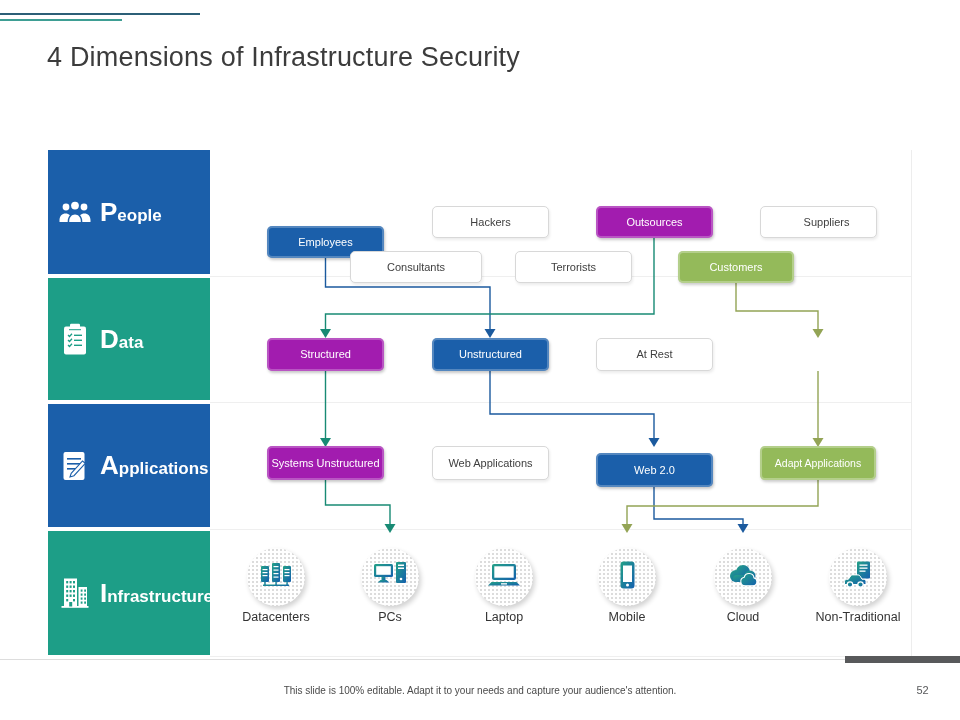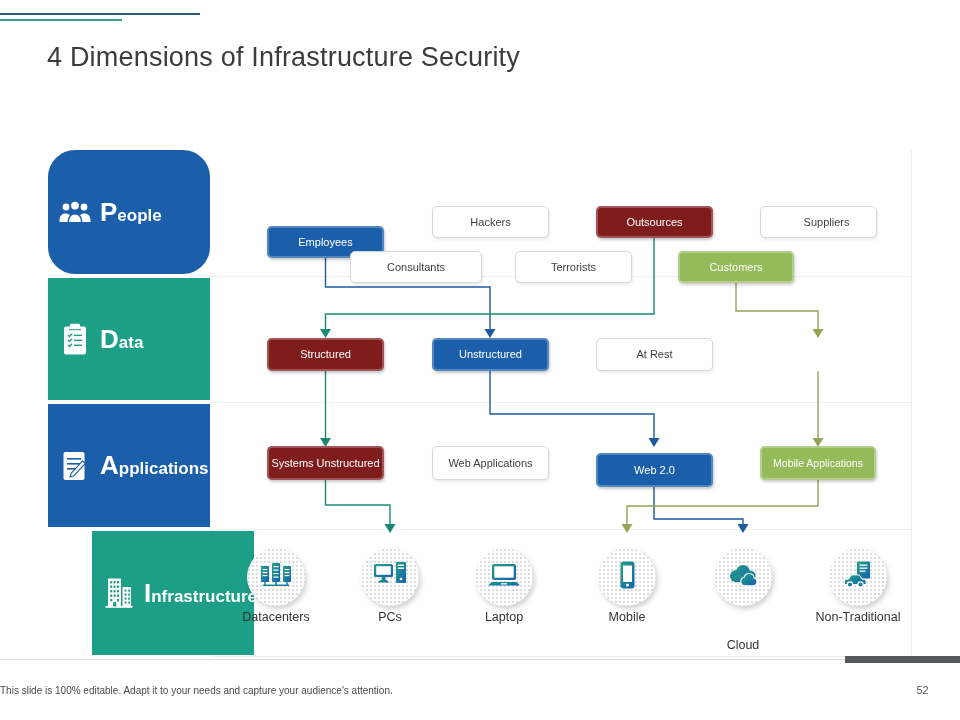--- a/index.html
+++ b/index.html
@@ -20,35 +20,35 @@
   .side .rest{font-size:17px;}
   
   .hline{position:absolute;height:1px;background:#efefef;}
   .vline{position:absolute;width:1px;background:#ededed;}
   
   .box{position:absolute;height:32px;border-radius:5px;display:flex;align-items:center;
        justify-content:center;text-align:center;font-size:11px;line-height:1.15;
        padding:0 4px;box-sizing:border-box;}
   .box.white{background:#fff;border:1px solid #D8D8D8;color:#404040;box-shadow:1px 2px 3px rgba(0,0,0,.08);}
   .box.blue{background:#1B5FAA;color:#fff;box-shadow:inset 0 0 0 2px rgba(255,255,255,.25),1px 2px 3px rgba(0,0,0,.22);}
-  .box.teal{background:#7f1d1d;color:#fff;box-shadow:inset 0 0 0 2px rgba(255,255,255,.25),1px 2px 3px rgba(0,0,0,.22);}
+  .box.teal{background:#a21caf;color:#fff;box-shadow:inset 0 0 0 2px rgba(255,255,255,.25),1px 2px 3px rgba(0,0,0,.22);}
   .box.olive{background:#94BA5A;color:#fff;box-shadow:inset 0 0 0 2px rgba(255,255,255,.3),1px 2px 3px rgba(0,0,0,.2);}
   .connectors{position:absolute;left:0;top:0;pointer-events:none;}
   
   .circle{position:absolute;width:58px;height:58px;border-radius:50%;
           background-color:#fff;
           background-image:radial-gradient(#dcdcdc 0.9px,rgba(0,0,0,0) 0.9px);
           background-size:4px 4px;
           box-shadow:2px 3px 5px rgba(0,0,0,.18);
           display:flex;align-items:center;justify-content:center;}
   .infra-label{position:absolute;top:610px;width:122px;text-align:center;font-size:12.5px;color:#333;}
   
   .foot-line{position:absolute;left:0;top:659px;width:960px;height:1px;background:#ddd;}
   .scrollbar{position:absolute;left:845px;top:656px;width:115px;height:7px;background:#58595B;}
-  .footnote{position:absolute;left:0;top:685px;width:960px;font-size:10px;color:#4a4a4a;}
+  .footnote{position:absolute;left:0;top:685px;width:960px;text-align:center;font-size:10px;color:#4a4a4a;}
   .pagenum{position:absolute;left:900px;top:684px;width:45px;text-align:center;font-size:11px;color:#58595B;}
 </style>
 </head>
 <body>
 
 <div class="slide">
 
   <div class="accent a1"></div>
   <div class="accent a2"></div>
 
@@ -86,21 +86,21 @@
       <path d="M818 371 V439"></path>
       <path d="M818 480 V506 H627 V525"></path>
     </g>
     <g fill="#93A455">
       <polygon points="812.5,329 823.5,329 818,338"></polygon>
       <polygon points="812.5,438 823.5,438 818,447"></polygon>
       <polygon points="621.5,524 632.5,524 627,533"></polygon>
     </g>
   </svg>
 
-  <div class="side blue" style="top:150px;height:124px;border-radius:27px;">
+  <div class="side blue" style="top:150px;height:124px;">
     <span class="ic">
       <svg width="36" height="24" viewBox="0 0 36 24" fill="#fff">
         <circle cx="9" cy="7" r="3.4"></circle>
           <circle cx="18" cy="5.6" r="3.9"></circle>
           <circle cx="27" cy="7" r="3.4"></circle>
         <path d="M2.5 20c0-4 2.6-6.6 6.1-6.6 1.7 0 3.2.6 4.3 1.8-1.4 1.5-2.2 3.6-2.2 6v.8H2.5z"></path>
         <path d="M33.5 20c0-4-2.6-6.6-6.1-6.6-1.7 0-3.2.6-4.3 1.8 1.4 1.5 2.2 3.6 2.2 6v.8h8.2z"></path>
         <path d="M12.2 22v-.8c0-4 2.5-6.8 5.8-6.8s5.8 2.8 5.8 6.8v.8z"></path>
       </svg>
     </span>
@@ -136,21 +136,21 @@
           <rect x="6" y="8" width="14" height="1.6"></rect>
             <rect x="6" y="13" width="14" height="1.6"></rect>
             <rect x="6" y="18" width="9" height="1.6"></rect>
         </g>
         <path d="M9 27l1.2-3.6L21.5 11l2.8 2.3-11.3 12.4z" fill="#fff" stroke="#1B5FAA" stroke-width="1.1"></path>
       </svg>
     </span>
     <span class="lbl"><span class="init">A</span><span class="rest">pplications</span></span>
   </div>
 
-  <div class="side teal" style="top:531px;height:124px;margin-left:44px;">
+  <div class="side teal" style="top:531px;height:124px;">
     <span class="ic">
       <svg width="30" height="32" viewBox="0 0 30 32">
         <g fill="#fff">
           <rect x="4" y="1.5" width="13" height="28"></rect>
           <rect x="18.5" y="10" width="8.5" height="19.5"></rect>
           <rect x="1.5" y="29" width="27" height="1.8"></rect>
         </g>
         <g fill="#1D9E87">
           <rect x="6.2" y="4" width="2" height="2.4"></rect>
             <rect x="9.6" y="4" width="2" height="2.4"></rect>
@@ -189,21 +189,21 @@
   <div class="box white" style="left:515px;top:251px;width:117px;">Terrorists</div>
   <div class="box olive" style="left:678px;top:251px;width:116px;">Customers</div>
 
   <div class="box teal" style="left:267px;top:338px;width:117px;height:33px;">Structured</div>
   <div class="box blue" style="left:432px;top:338px;width:117px;height:33px;">Unstructured</div>
   <div class="box white" style="left:596px;top:338px;width:117px;height:33px;">At Rest</div>
 
   <div class="box teal" style="left:267px;top:446px;width:117px;height:34px;">Systems Unstructured</div>
   <div class="box white" style="left:432px;top:446px;width:117px;height:34px;">Web Applications</div>
   <div class="box blue" style="left:596px;top:446px;width:117px;height:34px;margin-top:7px;">Web 2.0</div>
-  <div class="box olive" style="left:760px;top:446px;width:116px;height:34px;font-size:10.5px;">Mobile Applications</div>
+  <div class="box olive" style="left:760px;top:446px;width:116px;height:34px;font-size:10.5px;">Adapt Applications</div>
 
   <div class="circle" style="left:247px;top:548px;">
     <span>
       <svg width="34" height="28" viewBox="0 0 34 28">
         <defs>
             <linearGradient id="gd1" x1="0" y1="0" x2="1" y2="1">
               <stop offset="0" stop-color="#23A187"></stop>
               <stop offset="1" stop-color="#1560AE"></stop>
             </linearGradient>
           </defs>
@@ -326,21 +326,21 @@
         <circle cx="7" cy="23.5" r="2.7" fill="url(#gd6)" stroke="#fff" stroke-width="1.2"></circle>
         <circle cx="17.5" cy="23.5" r="2.7" fill="url(#gd6)" stroke="#fff" stroke-width="1.2"></circle>
       </svg>
     </span>
   </div>
 
   <div class="infra-label" style="left:215px;">Datacenters</div>
   <div class="infra-label" style="left:329px;">PCs</div>
   <div class="infra-label" style="left:443px;">Laptop</div>
   <div class="infra-label" style="left:566px;">Mobile</div>
-  <div class="infra-label" style="left:682px;margin-top:28px;">Cloud</div>
+  <div class="infra-label" style="left:682px;">Cloud</div>
   <div class="infra-label" style="left:797px;">Non-Traditional</div>
 
   <div class="foot-line"></div>
   <div class="scrollbar"></div>
   <div class="footnote">This slide is 100% editable. Adapt it to your needs and capture your audience's attention.</div>
   <div class="pagenum">52</div>
 
 </div>
 
 </body></html>

